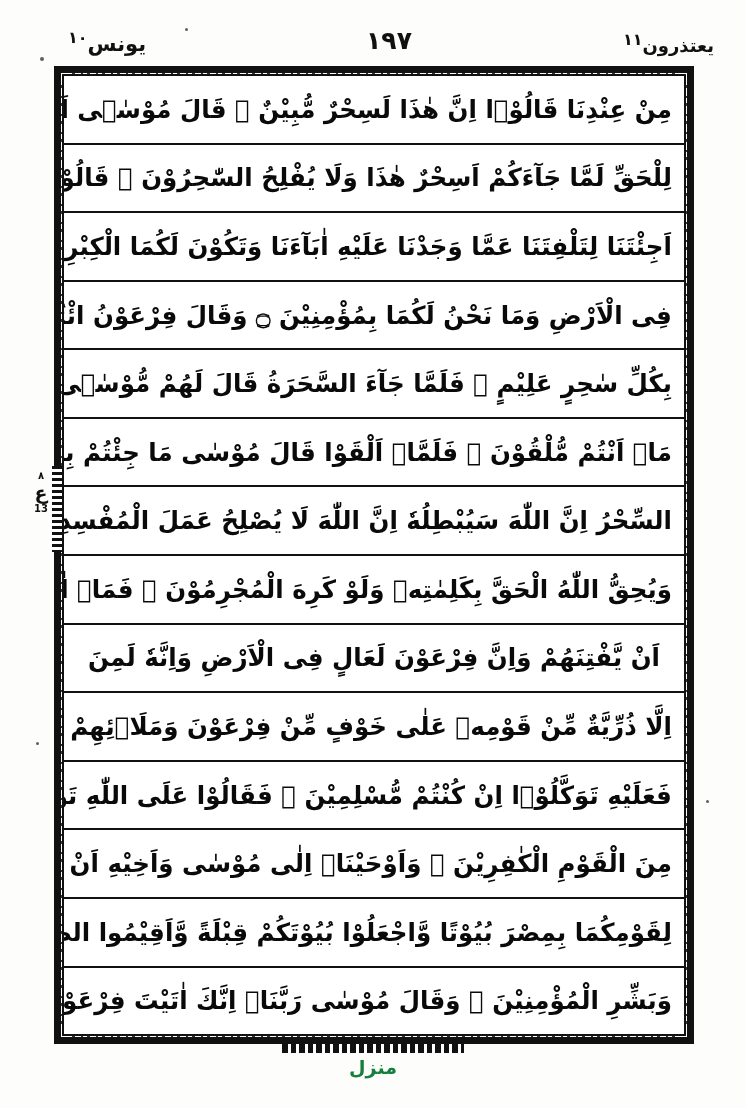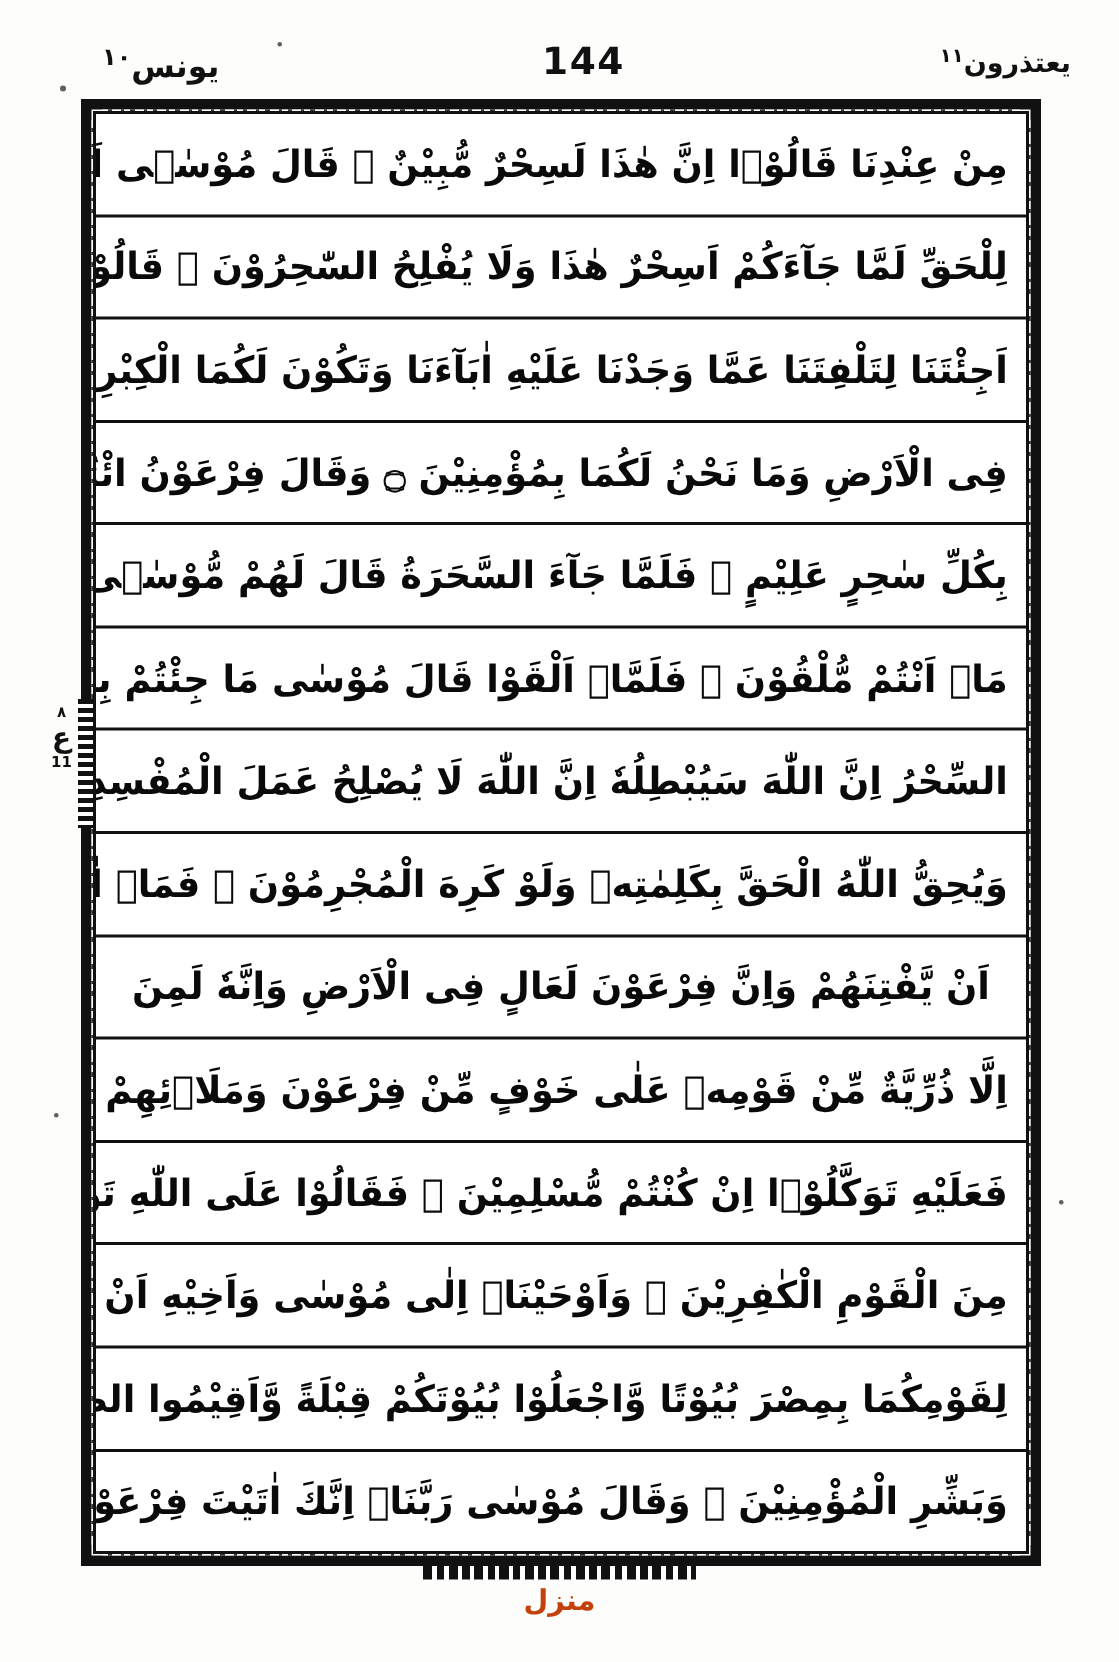--- a/index.html
+++ b/index.html
@@ -62,21 +62,21 @@
     font-weight: 700;
     letter-spacing: 1px;
   }
   .hdr-juz {
     right: 4px;
     top: 4px;
     font-size: 18px;
     font-weight: 700;
   }
   .hdr-juz .num {
-    font-size: 13px;
+    font-size: 16px;
     vertical-align: super;
     text-align: center;
   }
 
   
   .frame-outer {
     position: absolute;
     left: 54px;
     top: 66px;
     width: 640px;
@@ -219,40 +219,40 @@
         #ffffff 6px, #ffffff 9px,
         #111 9px, #111 14px,
         #ffffff 14px, #ffffff 17px);
   }
   .footer-label {
     position: absolute;
     left: 0; right: 0;
     top: 1056px;
     text-align: center;
     direction: rtl;
-    color: #c2410c;
+    color: #15803d;
     font-size: 19px;
     font-weight: 700;
   }
 </style>
 </head>
 <body>
 
 <div id="page">
 
   <div class="speck" style="left:40px;  top:57px;  width:4px; height:4px;"></div>
   <div class="speck" style="left:185px; top:28px;  width:3px; height:3px;"></div>
   <div class="speck" style="left:706px; top:800px; width:3px; height:3px;"></div>
   <div class="speck" style="left:36px;  top:742px; width:3px; height:3px;"></div>
 
   <div class="header">
     <div class="hdr-item hdr-surah">
       <span>يونس</span><span class="num">١٠</span>
     </div>
-    <div class="hdr-item hdr-page">144</div>
+    <div class="hdr-item hdr-page">١٩٧</div>
     <div class="hdr-item hdr-juz">
       <span>يعتذرون</span><span class="num">١١</span>
     </div>
   </div>
 
   <div class="frame-outer">
     <div class="frame-orn orn-top"></div>
     <div class="frame-orn orn-bottom"></div>
     <div class="frame-orn orn-left"></div>
     <div class="frame-orn orn-right"></div>
@@ -301,19 +301,19 @@
       </div>
     <div class="ayah-line">
         <div class="ayah-text">وَبَشِّرِ الْمُؤْمِنِيْنَ ۝ وَقَالَ مُوْسٰى رَبَّنَاۤ اِنَّكَ اٰتَيْتَ فِرْعَوْنَ وَ</div>
       </div>
   </div>
 
   <div class="edge-tick"></div>
   <div class="ruku-marker">
     <span class="rk-n">٨</span>
     <span class="rk-ain">ع</span>
-    <span class="rk-n">11</span>
+    <span class="rk-n">13</span>
   </div>
 
   <div class="footer-rule"></div>
   <div class="footer-label">منزل</div>
 
 </div>
 
 </body></html>

